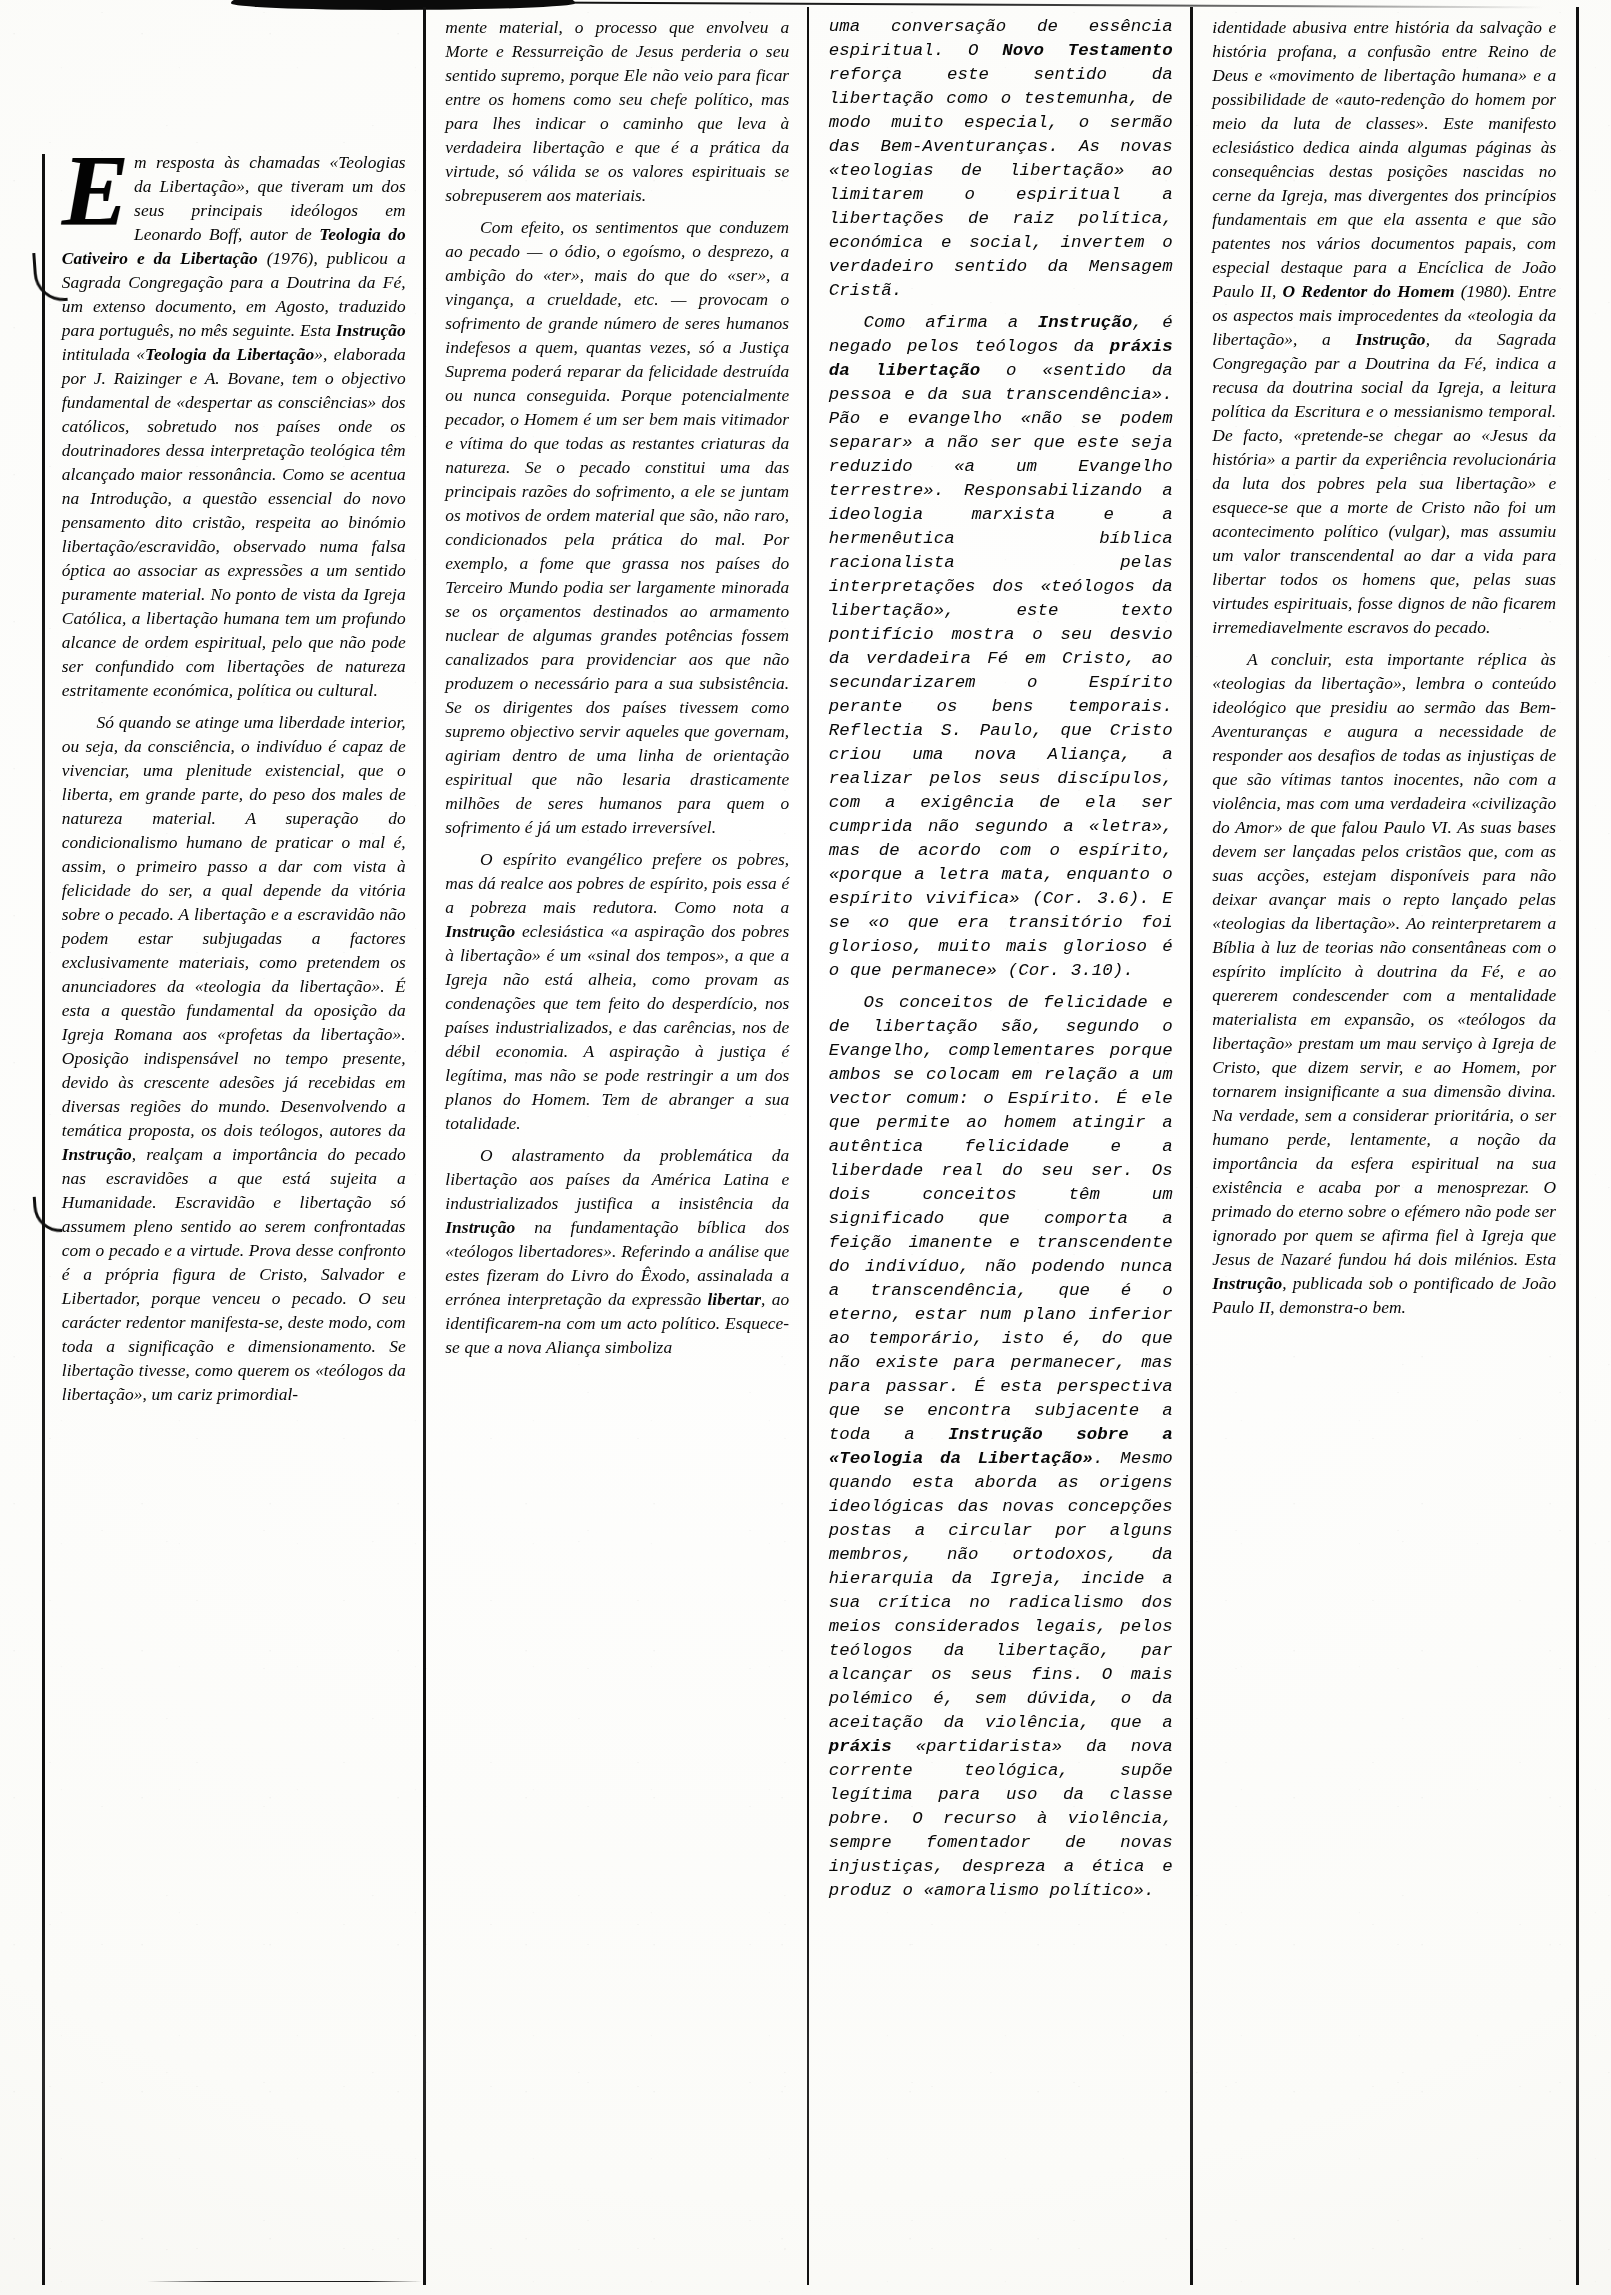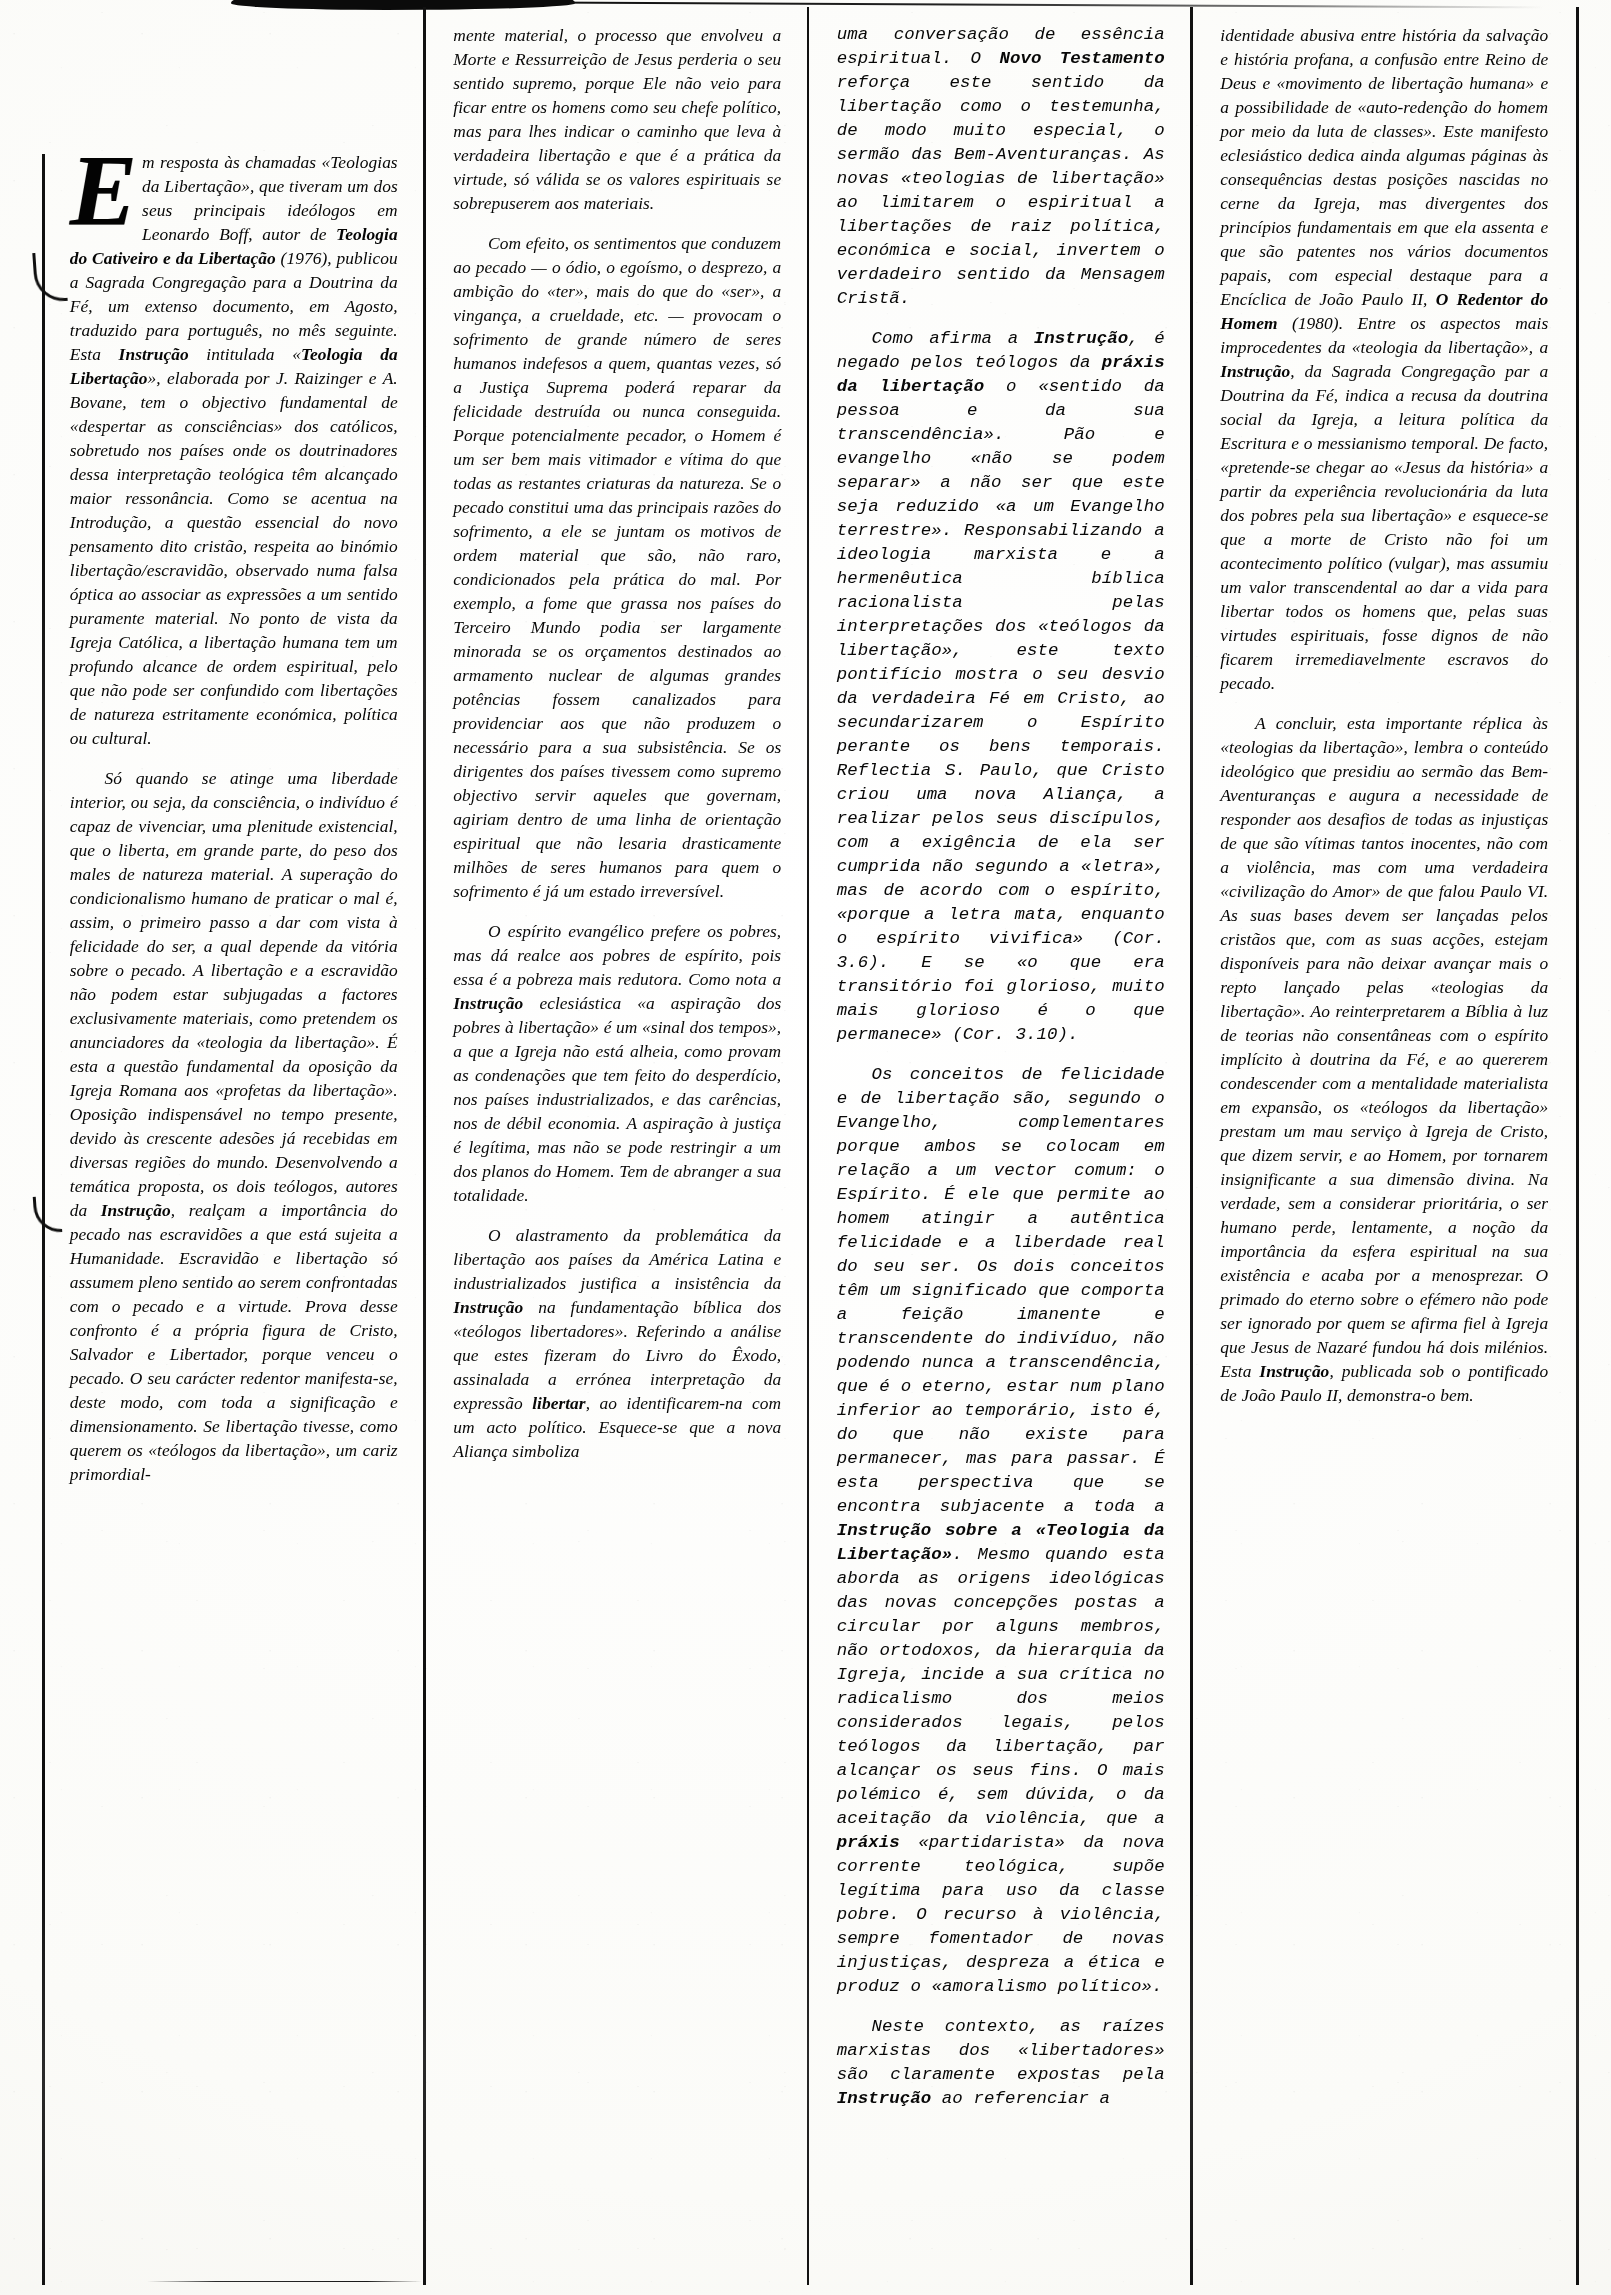--- a/index.html
+++ b/index.html
@@ -89,21 +89,21 @@
     font-style:italic;
     font-size:17.4px;
     line-height:24px;
     text-align:justify;
     text-justify:inter-word;
     letter-spacing:0.05px;
     word-spacing:0.2px;
     hyphens:manual;
     color:#0b0b0b;
   }
-  .body-text p{margin:16px;text-indent:2.0em;}
+  .body-text p{margin:8px;text-indent:2.0em;}
   .body-text p.noindent{text-indent:0;}
   .body-text b{font-weight:700;font-style:italic;}
 
   
   .dropcap-wrap{position:relative;}
   .dropcap{
     float:left;
     font-style:italic;
     font-weight:700;
     font-size:101px;
@@ -158,21 +158,20 @@
         <p><span>O alastramento da problemática da libertação aos países da América Latina e industrializados justifica a insistência da <b>Instrução</b> na fundamentação bíblica dos «teólogos libertadores». Referindo a análise que estes fizeram do Livro do Êxodo, assinalada a errónea interpretação da expressão <b>libertar</b>, ao identificarem-na com um acto político. Esquece-se que a nova Aliança simboliza</span></p>
       </div>
     </div>
 
     <div class="col col-3">
       <div class="rule right"></div>
       <div class="body-text">
         <p class="noindent"><span>uma conversação de essência espiritual. O <b>Novo Testamento</b> reforça este sentido da libertação como o testemunha, de modo muito especial, o sermão das Bem-Aventuranças. As novas «teologias de libertação» ao limitarem o espiritual a libertações de raiz política, económica e social, invertem o verdadeiro sentido da Mensagem Cristã.</span></p>
         <p><span>Como afirma a <b>Instrução</b>, é negado pelos teólogos da <b>práxis da libertação</b> o «sentido da pessoa e da sua transcendência». Pão e evangelho «não se podem separar» a não ser que este seja reduzido «a um Evangelho terrestre». Responsabilizando a ideologia marxista e a hermenêutica bíblica racionalista pelas interpretações dos «teólogos da libertação», este texto pontifício mostra o seu desvio da verdadeira Fé em Cristo, ao secundarizarem o Espírito perante os bens temporais. Reflectia S. Paulo, que Cristo criou uma nova Aliança, a realizar pelos seus discípulos, com a exigência de ela ser cumprida não segundo a «letra», mas de acordo com o espírito, «porque a letra mata, enquanto o espírito vivifica» (Cor. 3.6). E se «o que era transitório foi glorioso, muito mais glorioso é o que permanece» (Cor. 3.10).</span></p>
         <p><span>Os conceitos de felicidade e de libertação são, segundo o Evangelho, complementares porque ambos se colocam em relação a um vector comum: o Espírito. É ele que permite ao homem atingir a autêntica felicidade e a liberdade real do seu ser. Os dois conceitos têm um significado que comporta a feição imanente e transcendente do indivíduo, não podendo nunca a transcendência, que é o eterno, estar num plano inferior ao temporário, isto é, do que não existe para permanecer, mas para passar. É esta perspectiva que se encontra subjacente a toda a <b>Instrução sobre a «Teologia da Libertação»</b>. Mesmo quando esta aborda as origens ideológicas das novas concepções postas a circular por alguns membros, não ortodoxos, da hierarquia da Igreja, incide a sua crítica no radicalismo dos meios considerados legais, pelos teólogos da libertação, par alcançar os seus fins. O mais polémico é, sem dúvida, o da aceitação da violência, que a <b>práxis</b> «partidarista» da nova corrente teológica, supõe legítima para uso da classe pobre. O recurso à violência, sempre fomentador de novas injustiças, despreza a ética e produz o «amoralismo político».</span></p>
-        <p><span>Neste contexto, as raízes marxistas dos «libertadores» são claramente expostas pela <b>Instrução</b> ao referenciar a</span></p>
       </div>
     </div>
 
     <div class="col col-4">
       <div class="rule right"></div>
       <div class="body-text">
         <p class="noindent"><span>identidade abusiva entre história da salvação e história profana, a confusão entre Reino de Deus e «movimento de libertação humana» e a possibilidade de «auto-redenção do homem por meio da luta de classes». Este manifesto eclesiástico dedica ainda algumas páginas às consequências destas posições nascidas no cerne da Igreja, mas divergentes dos princípios fundamentais em que ela assenta e que são patentes nos vários documentos papais, com especial destaque para a Encíclica de João Paulo II, <b>O Redentor do Homem</b> (1980). Entre os aspectos mais improcedentes da «teologia da libertação», a <b>Instrução</b>, da Sagrada Congregação par a Doutrina da Fé, indica a recusa da doutrina social da Igreja, a leitura política da Escritura e o messianismo temporal. De facto, «pretende-se chegar ao «Jesus da história» a partir da experiência revolucionária da luta dos pobres pela sua libertação» e esquece-se que a morte de Cristo não foi um acontecimento político (vulgar), mas assumiu um valor transcendental ao dar a vida para libertar todos os homens que, pelas suas virtudes espirituais, fosse dignos de não ficarem irremediavelmente escravos do pecado.</span></p>
         <p><span>A concluir, esta importante réplica às «teologias da libertação», lembra o conteúdo ideológico que presidiu ao sermão das Bem-Aventuranças e augura a necessidade de responder aos desafios de todas as injustiças de que são vítimas tantos inocentes, não com a violência, mas com uma verdadeira «civilização do Amor» de que falou Paulo VI. As suas bases devem ser lançadas pelos cristãos que, com as suas acções, estejam disponíveis para não deixar avançar mais o repto lançado pelas «teologias da libertação». Ao reinterpretarem a Bíblia à luz de teorias não consentâneas com o espírito implícito à doutrina da Fé, e ao quererem condescender com a mentalidade materialista em expansão, os «teólogos da libertação» prestam um mau serviço à Igreja de Cristo, que dizem servir, e ao Homem, por tornarem insignificante a sua dimensão divina. Na verdade, sem a considerar prioritária, o ser humano perde, lentamente, a noção da importância da esfera espiritual na sua existência e acaba por a menosprezar. O primado do eterno sobre o efémero não pode ser ignorado por quem se afirma fiel à Igreja que Jesus de Nazaré fundou há dois milénios. Esta <b>Instrução</b>, publicada sob o pontificado de João Paulo II, demonstra-o bem.</span></p>
       </div>
     </div>

